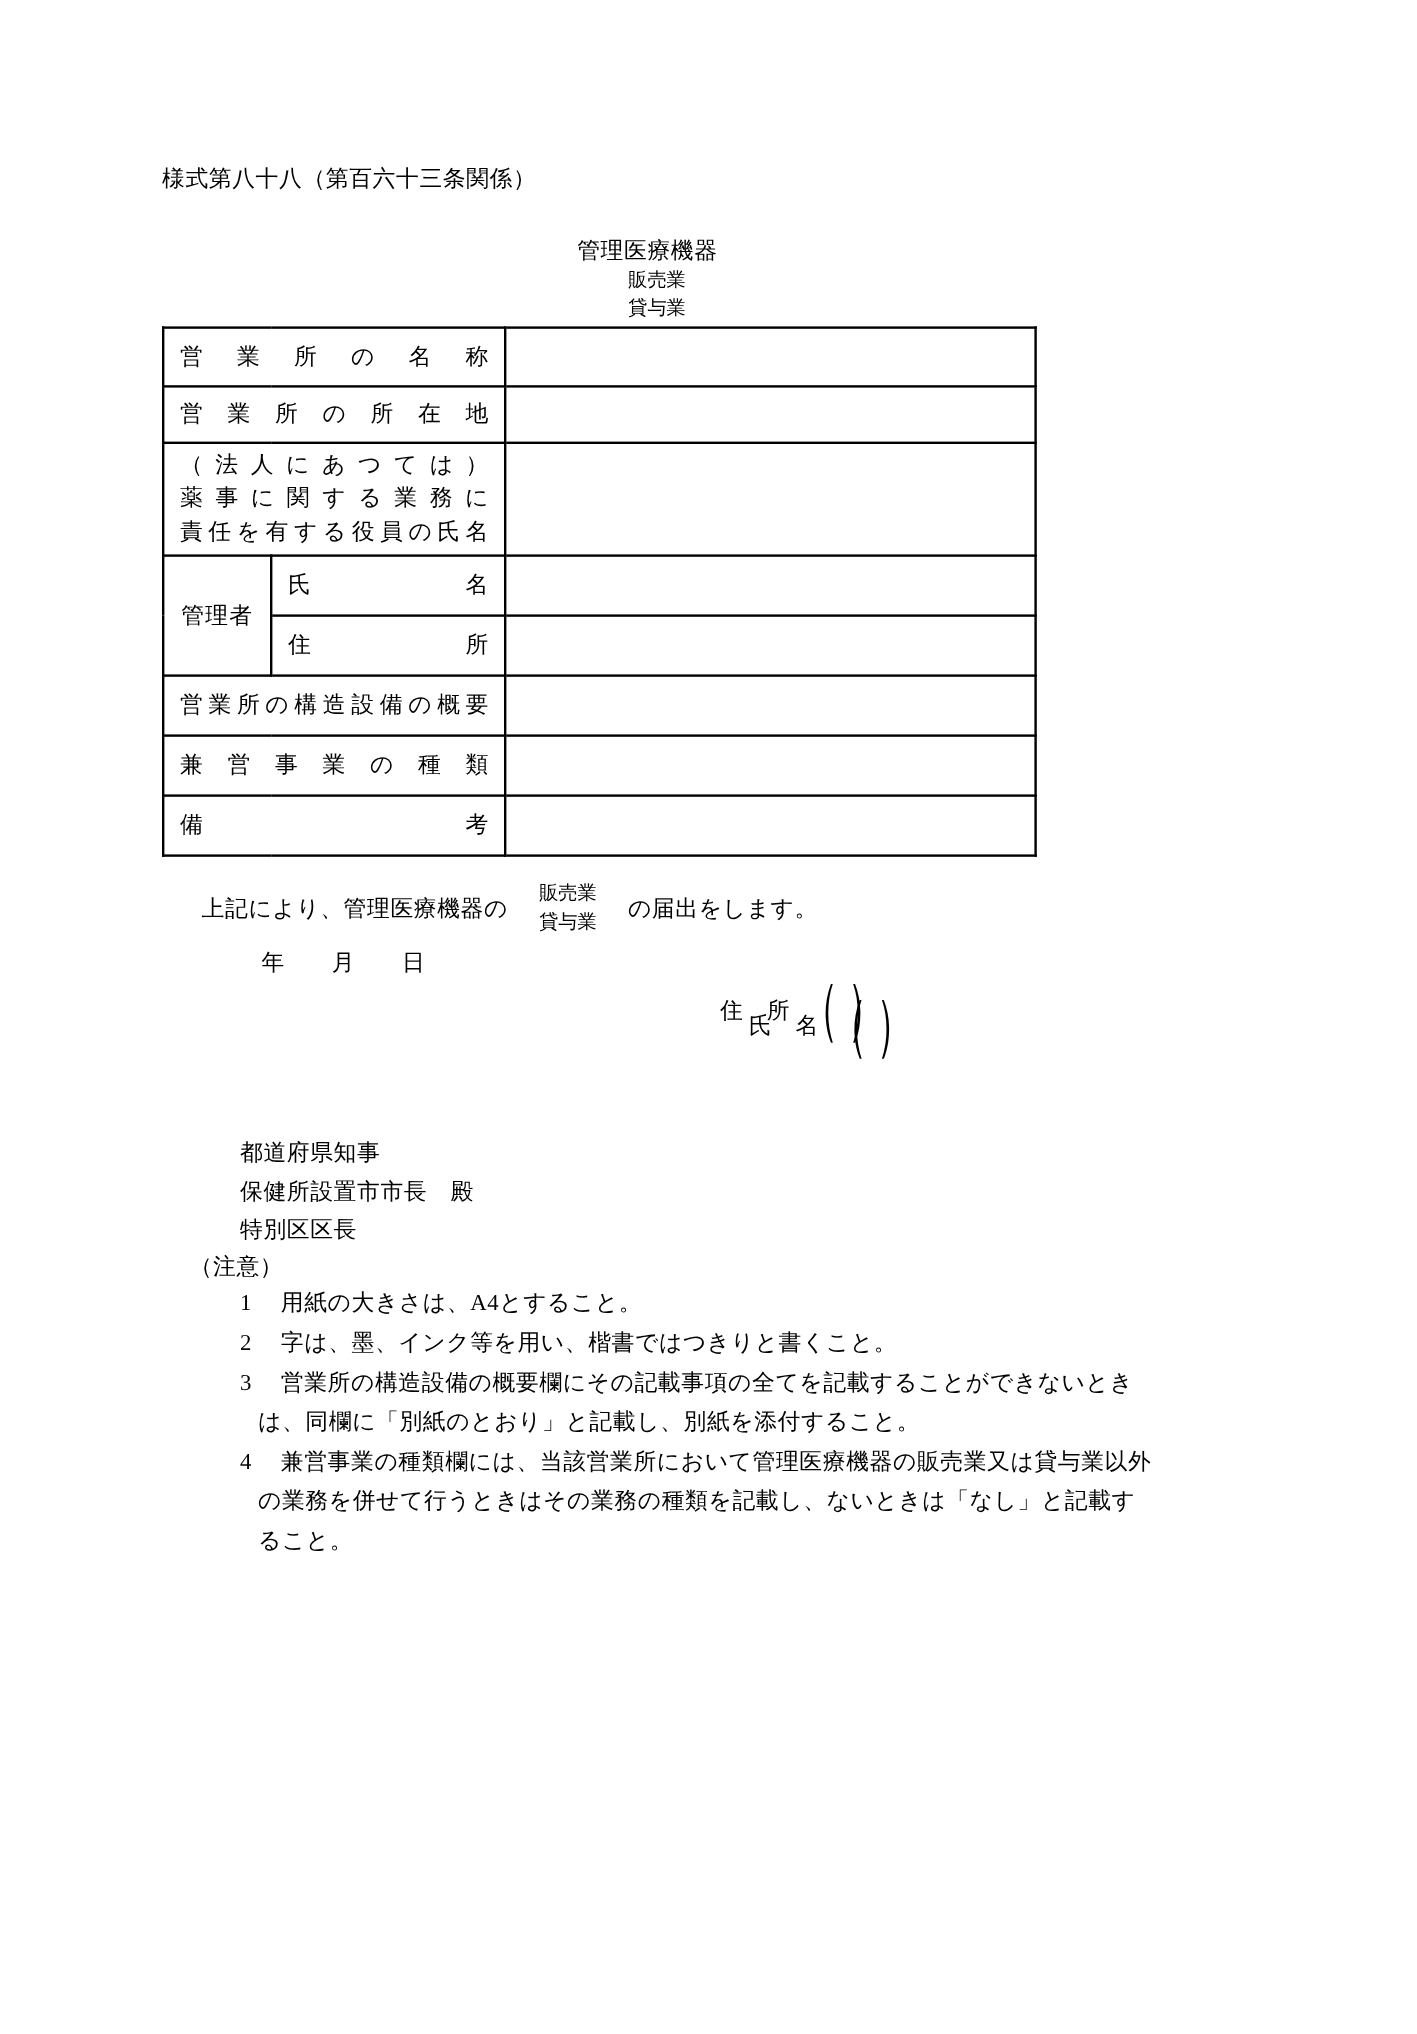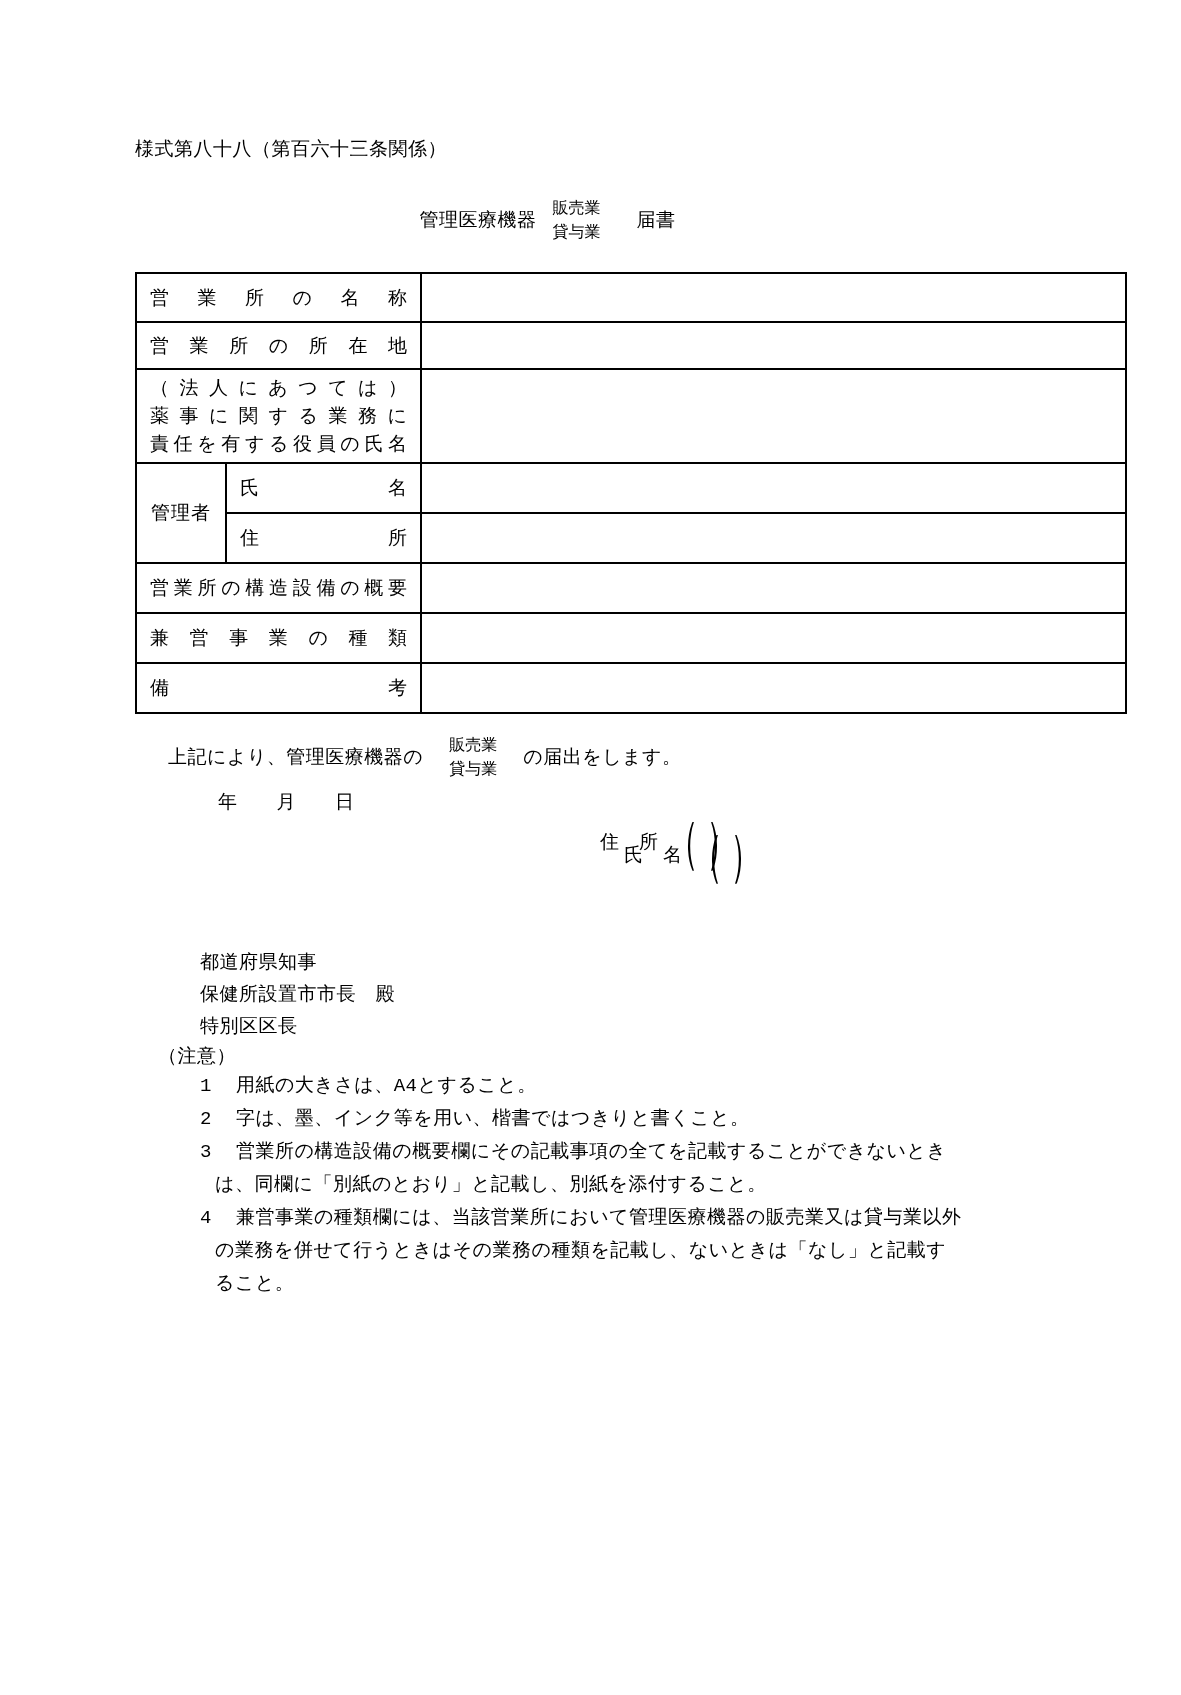--- a/index.html
+++ b/index.html
@@ -10,33 +10,33 @@
     color:#000;
     font-size:19px;
     letter-spacing:0.5px;
   }
   .abs { position:absolute; }
 
   .form-number { left:135px; top:136px; }
 
   .title-block {
     left:135px; top:196px; width:825px;
-    display:flex; justify-content:center; align-items:center;
+    display:flex; justify-content:center; align-items:center;flex-direction:column;
   }
   .title-block .suffix { margin-left:36px; }
   .title-block .prefix { margin-right:16px; }
 
   .stacked {
     display:inline-flex; flex-direction:column;
     font-size:16px; line-height:24px; letter-spacing:0;
     text-align:left;
   }
 
   table.form-table {
-    left:135px; top:272px; width:992px;
+    left:135px; top:272px; width:729px;
     border-collapse:collapse; table-layout:fixed;
     position:absolute;
   }
   table.form-table td {
     border:2px solid #000; vertical-align:middle;
     font-size:19px; padding:4px 13px;
   }
   td.lbl {
     text-align:justify; text-align-last:justify; text-justify:inter-character;
     white-space:pre-line; line-height:28px; letter-spacing:0;
@@ -64,21 +64,21 @@
     font-size:18px; line-height:26px; white-space:pre-line; letter-spacing:0;
   }
   .sig-address { top:827px; }
   .sig-name { top:840px;margin-left:24px; }
 
   .addressee { left:200px; top:946px; line-height:32px; }
   .addressee div { white-space:pre; }
 
   .notes-header { left:158px; top:1043px; }
 
-  .notes { left:200px; top:1070px; width:764px; line-height:33px;font-family:Liberation Mono, monospace; }
+  .notes { left:200px; top:1070px; width:764px; line-height:33px; }
   .note-item { padding-left:15px; text-indent:-15px; }
   .note-num { margin-right:24px; }
 </style>
 </head>
 <body>
 
 <div class="page">
 
   <div class="abs form-number">様式第八十八（第百六十三条関係）</div>
 

